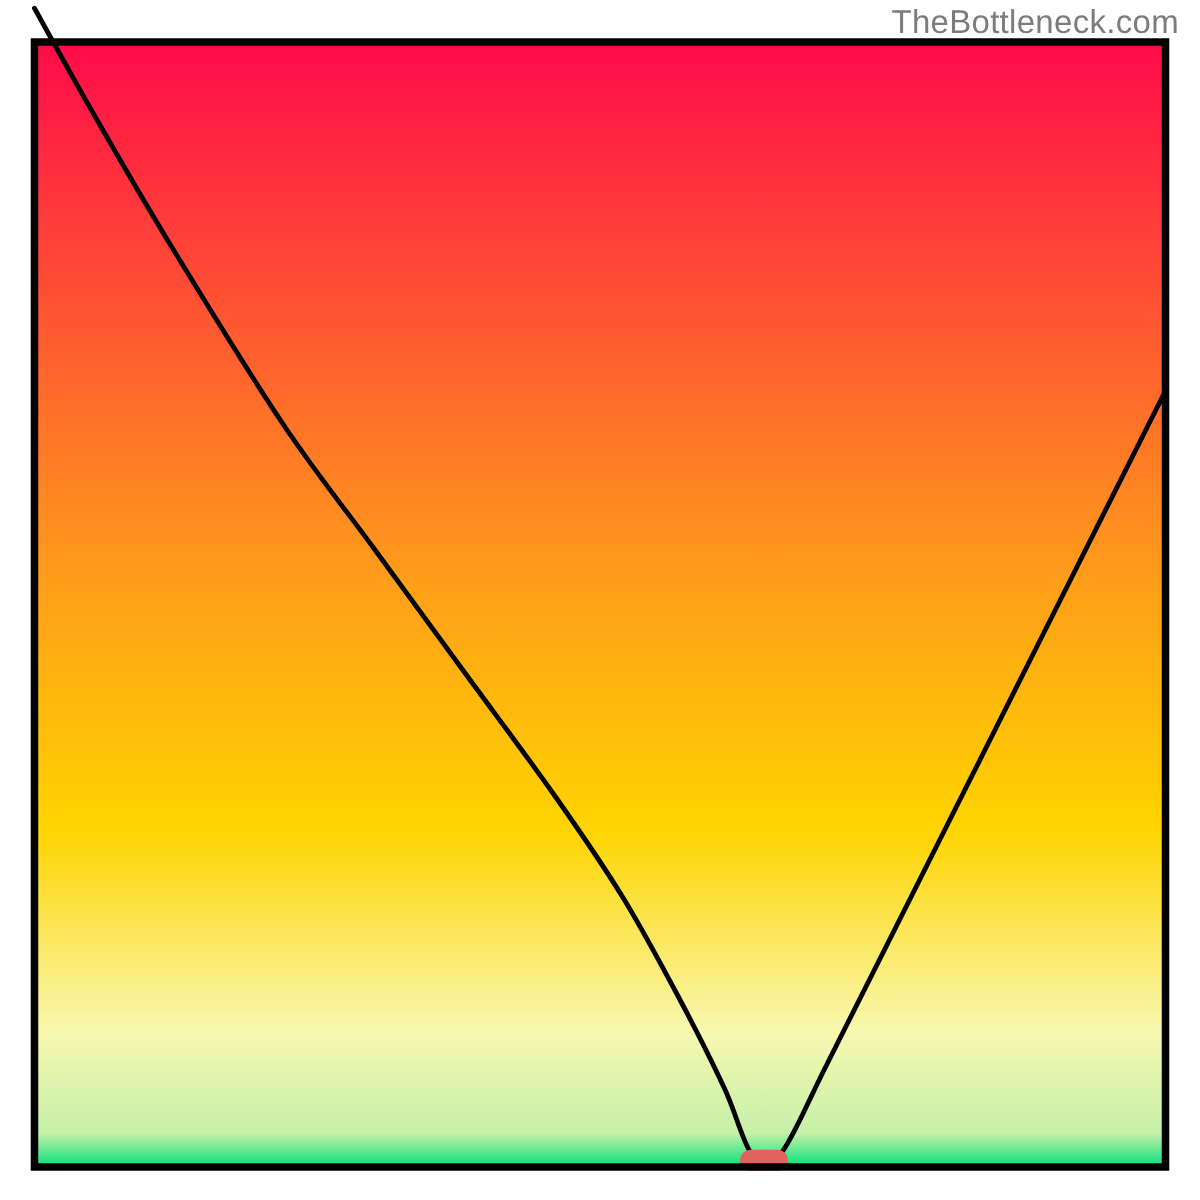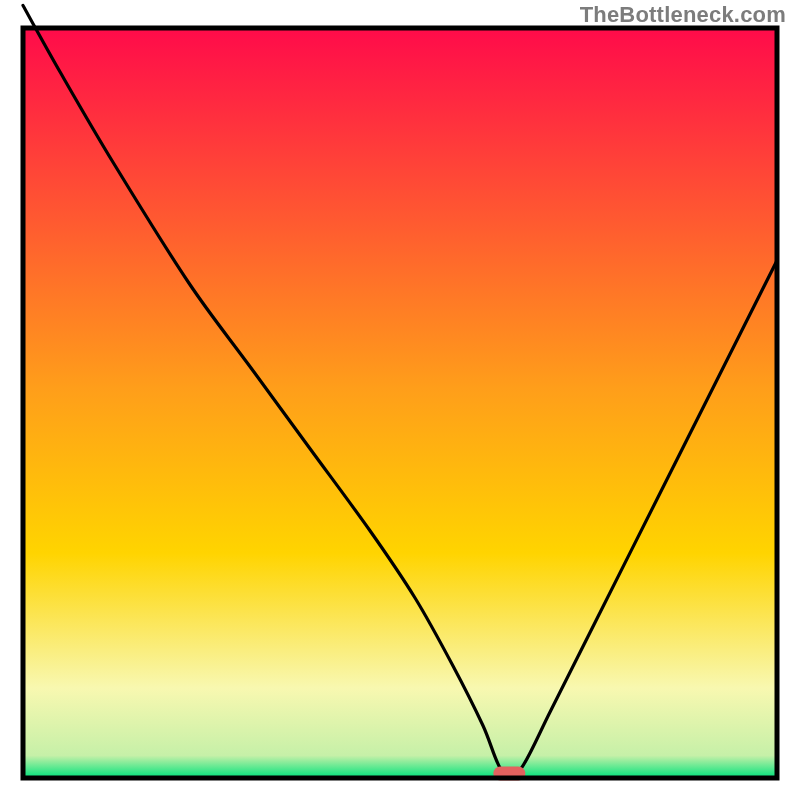--- a/index.html
+++ b/index.html
@@ -13,21 +13,21 @@
   .wrap {
     position: relative;
     width: 800px;
     height: 800px;
   }
   .watermark {
     position: absolute;
     top: 2px;
     right: 14px;
     font-size: 22px;
-    font-weight: 700;
+    font-weight: 400;
     color: #7c7c7c;
     letter-spacing: 0.2px;
     z-index: 10;
   }
   svg { display: block; }
 </style>
 </head>
 <body>
 
 <div class="wrap">

